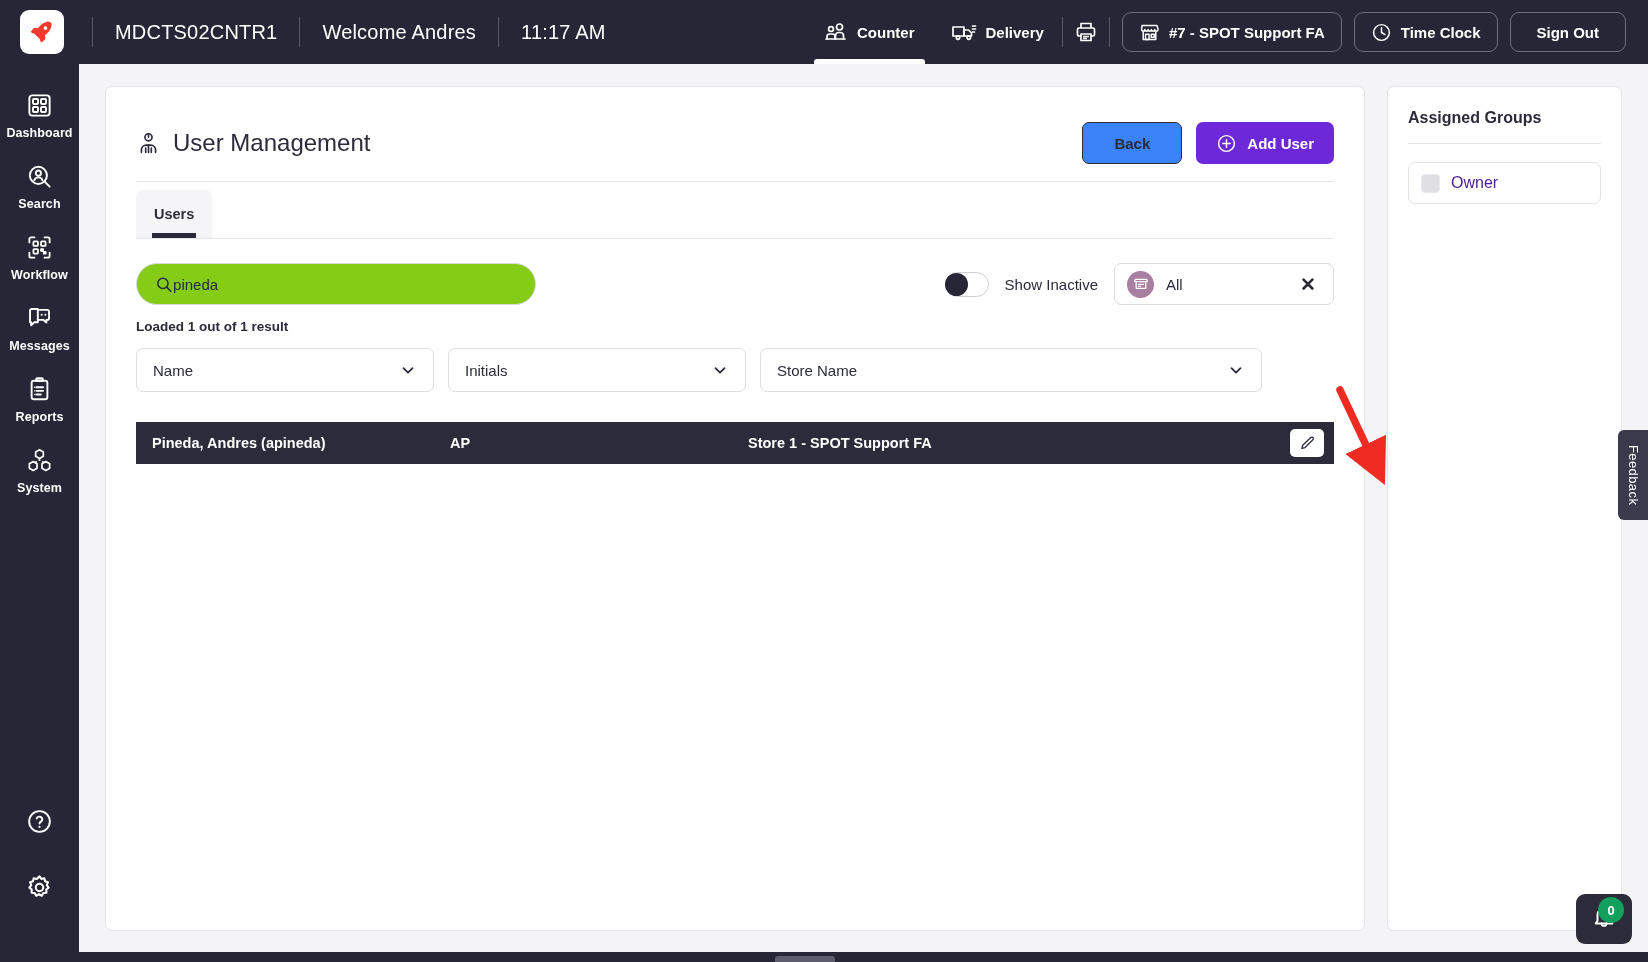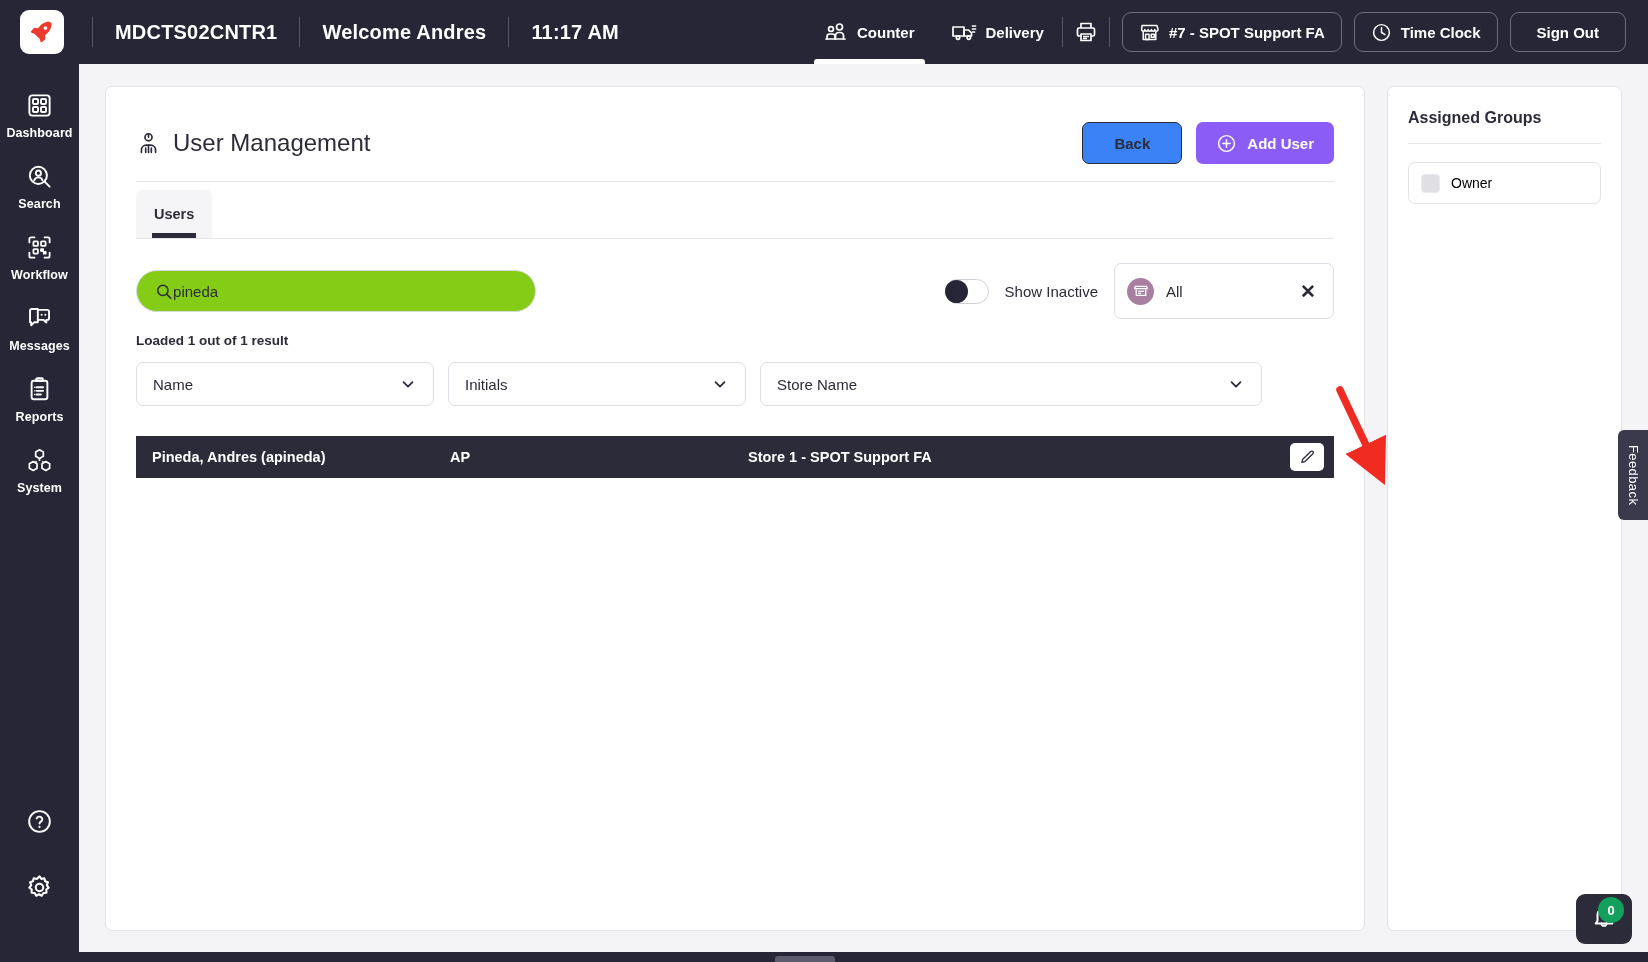--- a/index.html
+++ b/index.html
@@ -20,21 +20,21 @@
     z-index: 30;
   }
   .logo-box {
     width: 44px; height: 44px; margin-left: 20px;
     background: #fff; border-radius: 9px;
     display: flex; align-items: center; justify-content: center;
     flex: 0 0 auto;
   }
   .vsep { width: 1px; height: 30px; background: #565668; flex: 0 0 auto; }
   .tb-text {
-    color: #fff; font-weight: bold; font-size: 20px;
+    color: #fff; font-weight: normal; font-size: 20px;
     letter-spacing: .2px; white-space: nowrap;
   }
   .tb-pad { padding: 0 22px; }
   .topbar-right {
     margin-left: auto; display: flex; align-items: center;
     gap: 0; padding-right: 22px;
   }
   .tb-navitem {
     display: flex; align-items: center; gap: 9px;
     color: #fff; font-weight: bold; font-size: 15px;
@@ -95,21 +95,21 @@
   .page-title { font-size: 24px; color: #2b2b3a; font-weight: 400; }
   .head-actions { margin-left: auto; display: flex; align-items: center; gap: 14px; }
   .btn-back {
     width: 100px; height: 42px; border: 1.6px solid #2b2b3a; border-radius: 7px;
     background: #3b82f6; color: #2b2b3a; font-size: 15px; font-weight: bold;
     cursor: pointer; font-family: inherit;
   }
   .btn-add {
     display: flex; align-items: center; gap: 10px;
     height: 42px; padding: 0 20px; border: none; border-radius: 7px;
-    background: #8b5cf6; color: #fff; font-size: 15px; font-weight: bold;
+    background: #6d28d9; color: #fff; font-size: 15px; font-weight: bold;
     cursor: pointer; font-family: inherit;
   }
   .head-rule { margin: 8px 30px 0 30px; height: 1px; background: #e6e6ea; }
 
   
   .tabs { display: flex; padding: 0 30px; margin-top: 8px; position: relative; }
   .tab {
     min-width: 68px; padding: 16px 18px 0 18px; height: 48px;
     background: #f5f5f7; border-radius: 6px 6px 0 0;
     font-size: 14.5px; font-weight: bold; color: #2b2b3a;
@@ -138,21 +138,21 @@
     border: 1.5px solid #cfcfd6; background: #fff;
     display: flex; align-items: center; cursor: pointer; flex: 0 0 auto;
   }
   .toggle .knob {
     width: 23px; height: 23px; border-radius: 50%;
     background: #262636; margin-left: -1px;
   }
   .toggle-label { font-size: 15px; color: #2b2b3a; white-space: nowrap; }
   .store-filter {
     display: flex; align-items: center; gap: 12px;
-    width: 220px; height: 56px; padding: 0 12px;
+    width: 220px; height: 42px; padding: 0 12px;
     border: 1px solid #dcdce2; border-radius: 7px; background: #fff;
     cursor: pointer;
   }
   .store-avatar {
     width: 27px; height: 27px; border-radius: 50%; background: #a87fa0;
     display: flex; align-items: center; justify-content: center; flex:0 0 auto;
   }
   .store-filter-label { font-size: 15px; color: #2b2b3a; }
   .filter-clear {
     margin-left: 6px; width: 26px; height: 26px; cursor: pointer;
@@ -210,21 +210,21 @@
   .rp-rule { margin-top: 16px; height: 1px; background: #e6e6ea; }
   .rp-chip {
     margin-top: 18px; display: flex; align-items: center; gap: 11px;
     height: 42px; padding: 0 12px;
     border: 1px solid #e2e2e7; border-radius: 7px; background: #fff;
   }
   .rp-chip-box {
     width: 19px; height: 19px; border-radius: 4px;
     background: #e0e0e4; border: 1.5px solid #eaeaee; flex: 0 0 auto;
   }
-  .rp-chip-label { font-size: 14px; color: #000000; }
+  .rp-chip-label { font-size: 16px; color: #4c1d95; }
 
   
   .feedback-tab {
     position: absolute; right: 0; top: 430px;
     width: 30px; height: 90px; background: #3a3a4c;
     border-radius: 6px 0 0 6px;
     display: flex; align-items: center; justify-content: center;
     cursor: pointer; z-index: 40;
   }
   .feedback-tab span {

